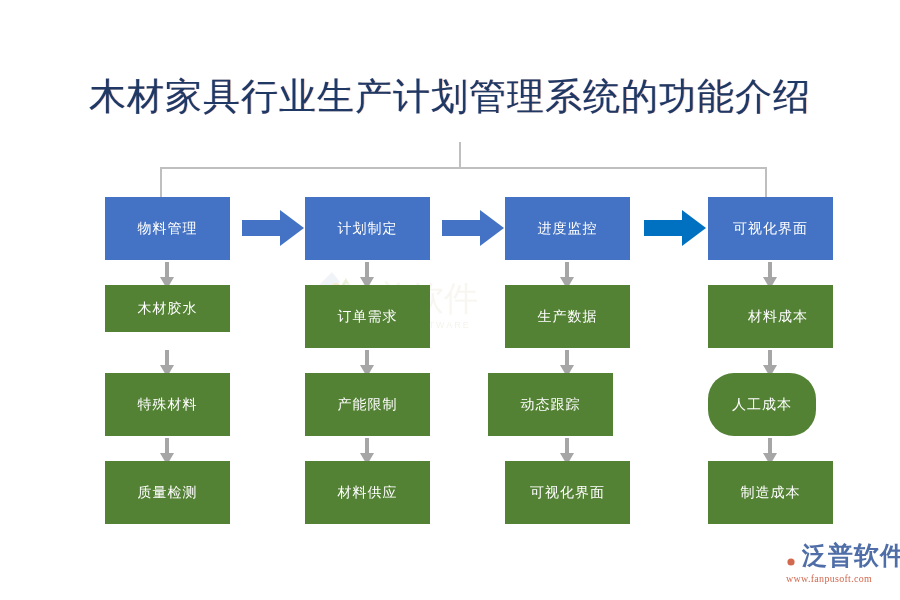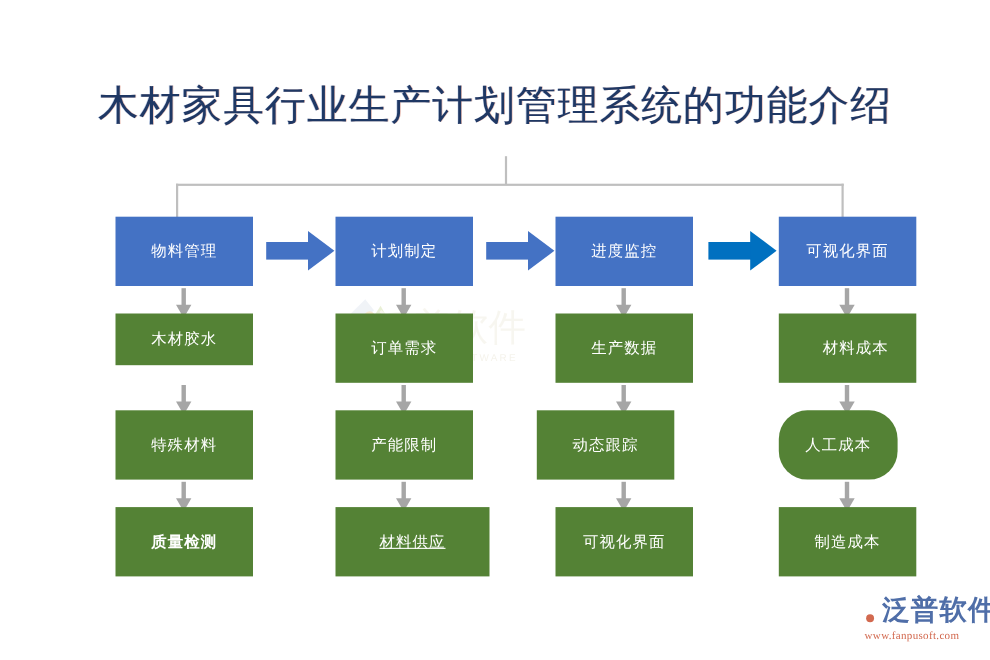--- a/index.html
+++ b/index.html
@@ -206,21 +206,21 @@
   <div class="node sub" style="left:105px;  top:285px; width:125px; height:47px;">木材胶水</div>
   <div class="vArrow" style="left:160px;  top:350px;">
       <span class="shaft"></span>
       <span class="head"></span>
     </div>
   <div class="node sub" style="left:105px;  top:373px; width:125px; height:63px;">特殊材料</div>
   <div class="vArrow" style="left:160px;  top:438px;">
       <span class="shaft"></span>
       <span class="head"></span>
     </div>
-  <div class="node sub" style="left:105px;  top:461px; width:125px; height:63px;font-weight:bold;">质量检测</div>
+  <div class="node sub" style="left:105px;  top:461px; width:125px; height:63px;">质量检测</div>
 
   <div class="hArrow" style="left:242px; top:210px; color:#4472c4;">
     <span class="bar" style="background:#4472c4;"></span>
       <span class="tip"></span>
   </div>
 
   <div class="node head" style="left:305px;  top:197px; width:125px; height:63px;">计划制定</div>
   <div class="vArrow" style="left:360px;  top:262px;">
       <span class="shaft"></span>
       <span class="head"></span>
@@ -228,21 +228,21 @@
   <div class="node sub" style="left:305px;  top:285px; width:125px; height:63px;">订单需求</div>
   <div class="vArrow" style="left:360px;  top:350px;">
       <span class="shaft"></span>
       <span class="head"></span>
     </div>
   <div class="node sub" style="left:305px;  top:373px; width:125px; height:63px;">产能限制</div>
   <div class="vArrow" style="left:360px;  top:438px;">
       <span class="shaft"></span>
       <span class="head"></span>
     </div>
-  <div class="node sub" style="left:305px;  top:461px; width:140px; height:63px;text-decoration:underline;">材料供应</div>
+  <div class="node sub" style="left:305px;  top:461px; width:125px; height:63px;">材料供应</div>
 
   <div class="hArrow" style="left:442px; top:210px; color:#4472c4;">
     <span class="bar" style="background:#4472c4;"></span>
       <span class="tip"></span>
   </div>
 
   <div class="node head" style="left:505px;  top:197px; width:125px; height:63px;">进度监控</div>
   <div class="vArrow" style="left:560px;  top:262px;">
       <span class="shaft"></span>
       <span class="head"></span>

